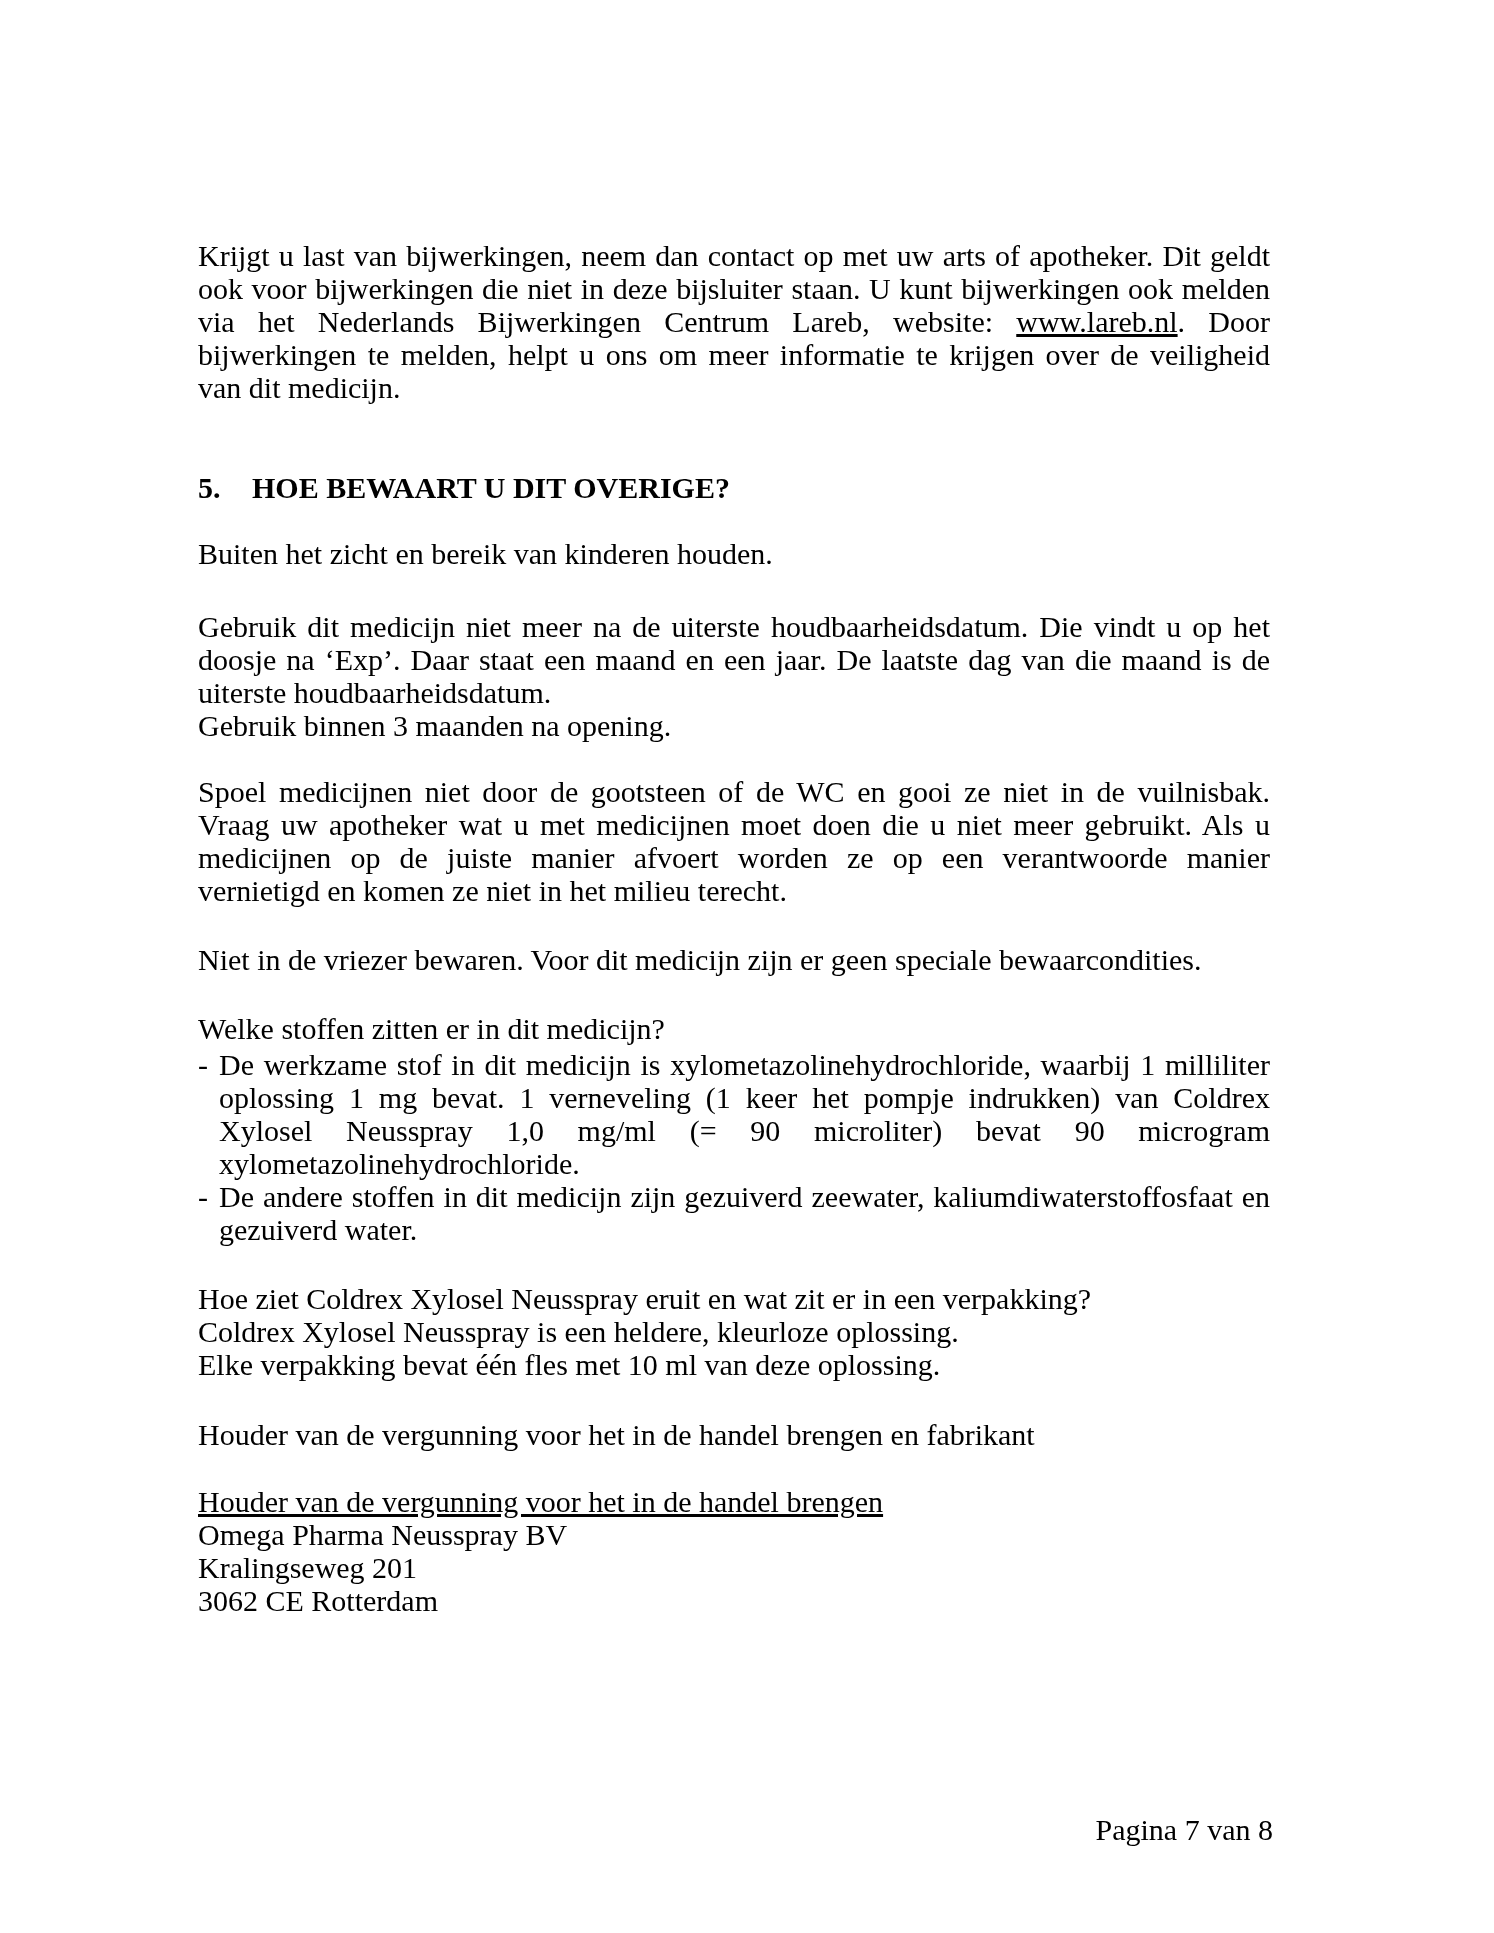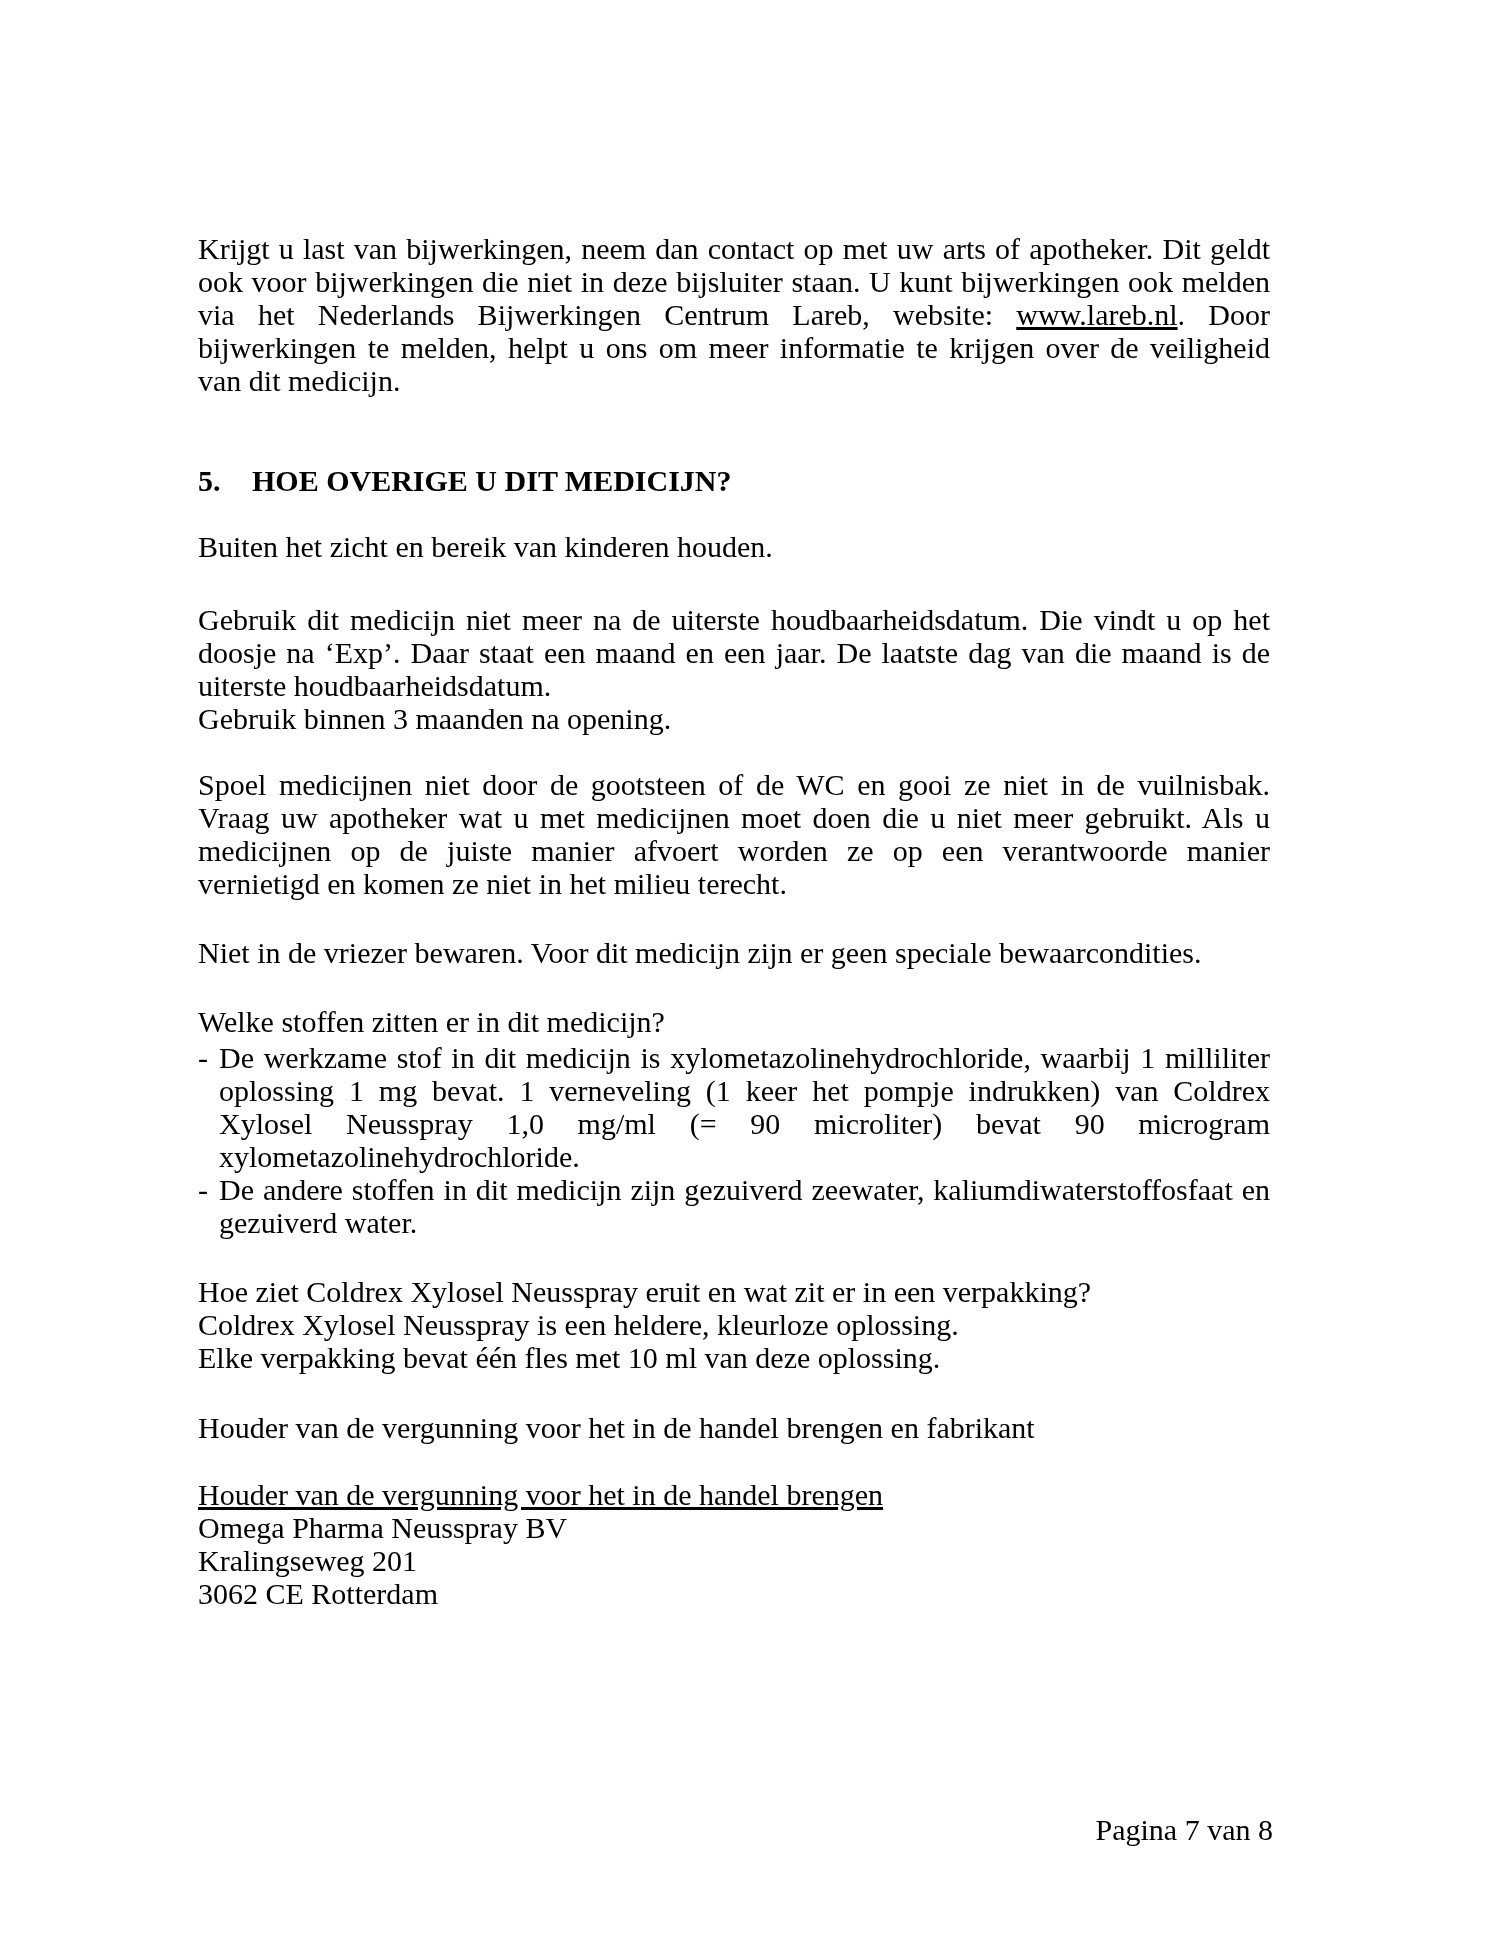--- a/index.html
+++ b/index.html
@@ -14,21 +14,21 @@
     background: #ffffff;
     color: #000000;
     font-family: "Liberation Serif", "DejaVu Serif", serif;
     font-size: 30px;
     line-height: 33px;
     overflow: hidden;
   }
   .content {
     position: absolute;
     left: 198px;
-    top: 4px;
+    top: 11px;
     width: 1072px;
     padding-top: 228px;
   }
   .block { margin: 0; }
   .justify { text-align: justify; }
   .bold { font-weight: normal; }
   .underline { text-decoration: underline; }
 
   .mt-blank   { margin-top: 33px; }  
   .mt-36      { margin-top: 36px; }
@@ -75,21 +75,21 @@
 </style>
 </head>
 <body>
 
 <div class="page">
   <div class="content">
 
     <p class="block justify"><span>Krijgt u last van bijwerkingen, neem dan contact op met uw arts of apotheker. Dit geldt ook voor bijwerkingen die niet in deze bijsluiter staan. U kunt bijwerkingen ook melden via het Nederlands Bijwerkingen Centrum Lareb, website: </span><span class="doc-link">www.lareb.nl</span><span>. Door bijwerkingen te melden, helpt u ons om meer informatie te krijgen over de veiligheid van dit medicijn.</span></p>
 
     <div class="block sec-heading mt-heading">
-      <span class="h-num">5.</span><span>HOE OVERIGE U DIT MEDICIJN?</span>
+      <span class="h-num">5.</span><span>HOE BEWAART U DIT OVERIGE?</span>
     </div>
 
     <p class="block mt-blank">Buiten het zicht en bereik van kinderen houden.</p>
 
     <div class="block mt-40">
       <div class="justify">Gebruik dit medicijn niet meer na de uiterste houdbaarheidsdatum. Die vindt u op het doosje na ‘Exp’. Daar staat een maand en een jaar. De laatste dag van die maand is de uiterste houdbaarheidsdatum.</div>
       <div>Gebruik binnen 3 maanden na opening.</div>
     </div>
 
     <p class="block justify mt-blank">Spoel medicijnen niet door de gootsteen of de WC en gooi ze niet in de vuilnisbak. Vraag uw apotheker wat u met medicijnen moet doen die u niet meer gebruikt. Als u medicijnen op de juiste manier afvoert worden ze op een verantwoorde manier vernietigd en komen ze niet in het milieu terecht.</p>

